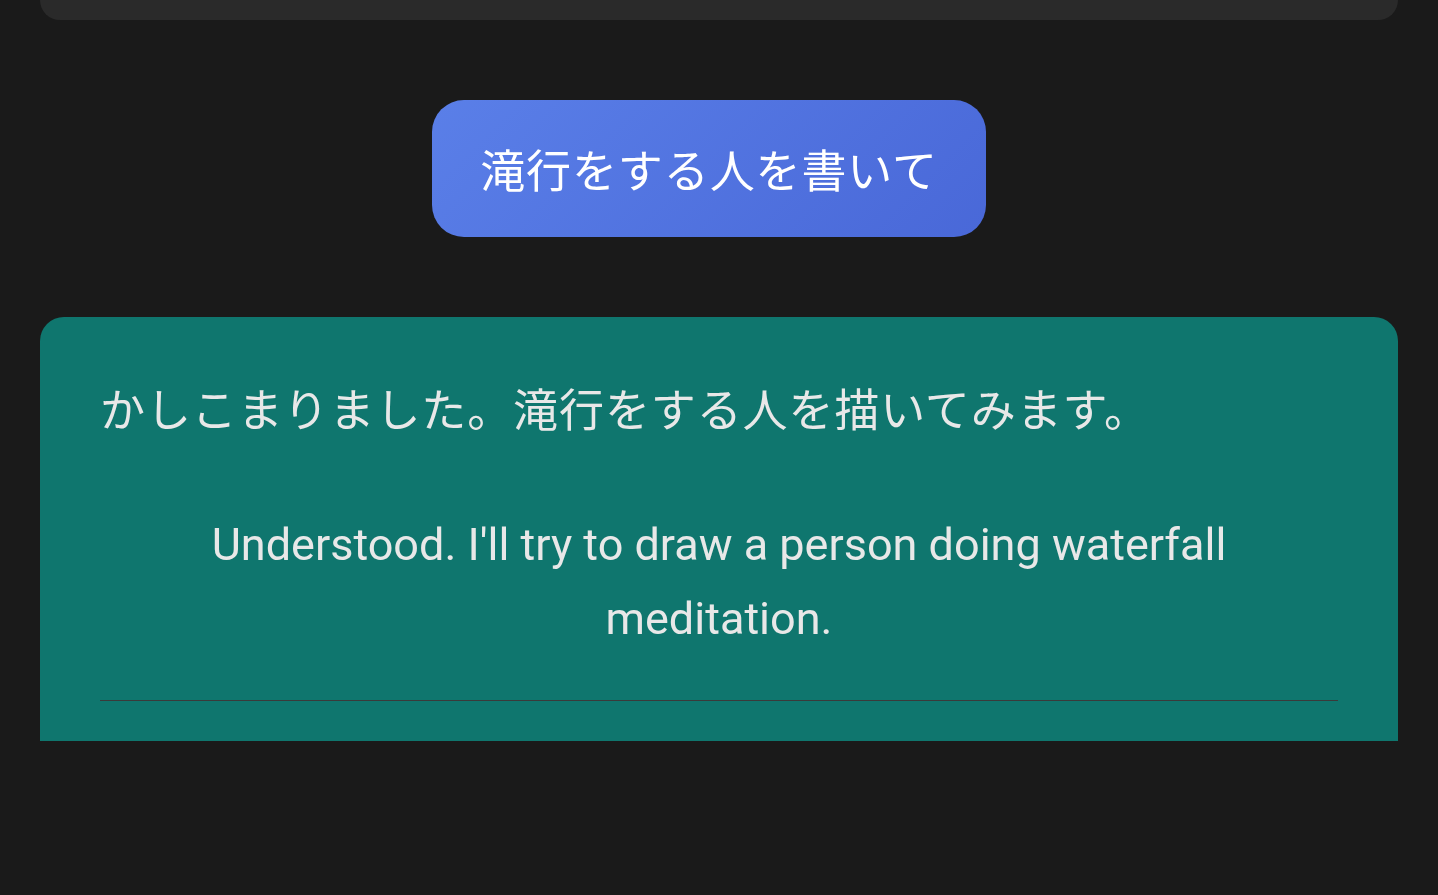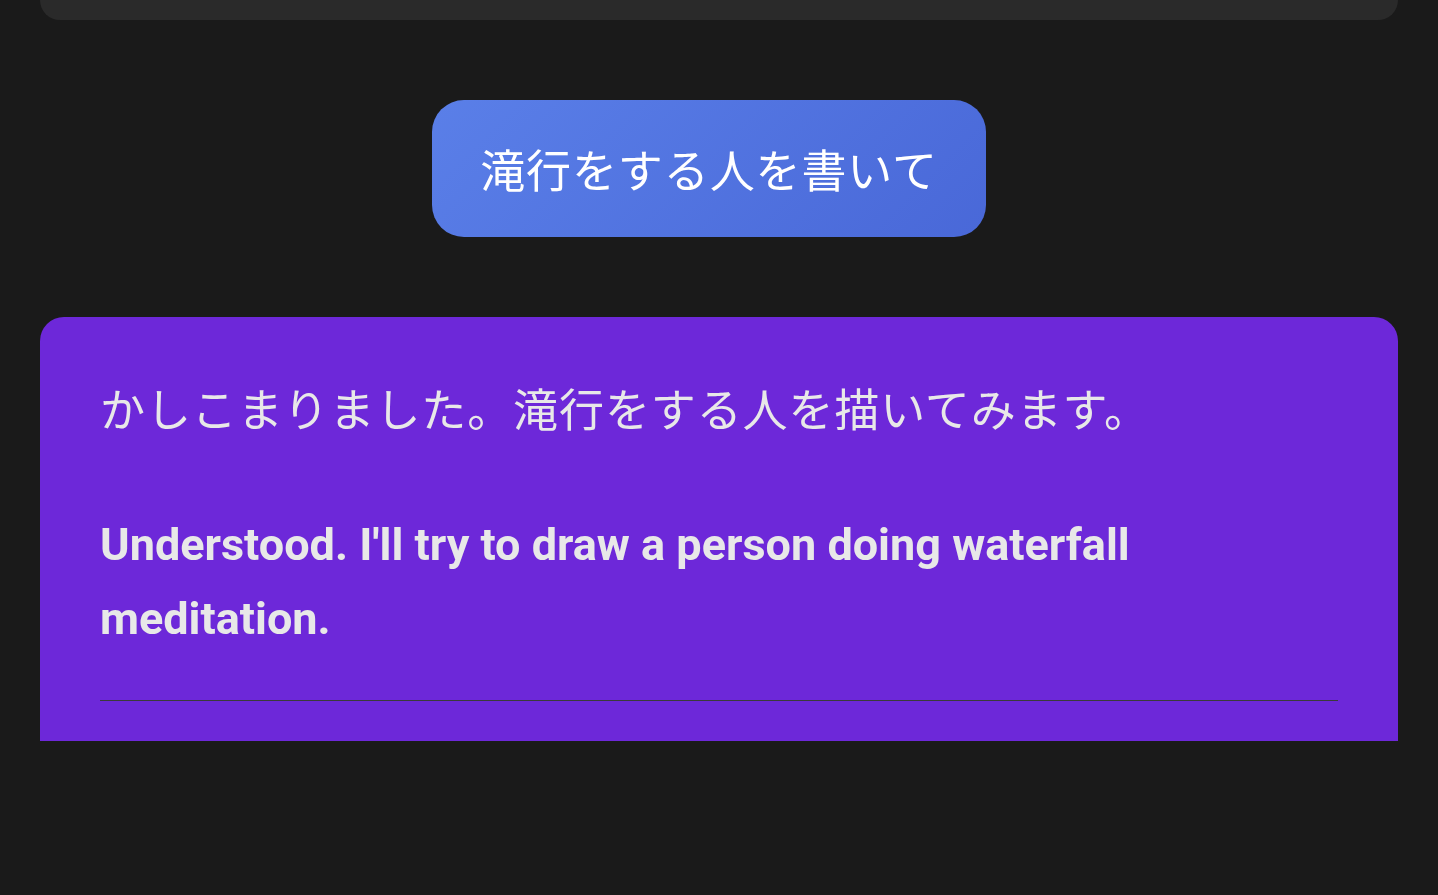--- a/index.html
+++ b/index.html
@@ -37,41 +37,42 @@
       color: #ffffff;
       padding: 36px 48px;
       border-radius: 32px;
       font-size: 45px;
       font-weight: 400;
       letter-spacing: 0.02em;
       max-width: 720px;
     }
     
     .assistant-message {
-      background-color: #6d28d9;
+      background-color: #0f766e;
       border-radius: 24px 24px 0 0;
       padding: 56px 60px 40px 60px;
       margin: 0 0 0 0;
     }
     
     .assistant-text-jp {
       color: #e8e8e8;
       font-size: 45px;
       font-weight: 400;
       line-height: 1.75;
       letter-spacing: 0.02em;
       margin-bottom: 56px;
     }
     
     .assistant-text-en {
       color: #e8e8e8;
       font-size: 45px;
-      font-weight: 700;
+      font-weight: 400;
       line-height: 1.65;
       margin-bottom: 44px;
+      text-align: center;
     }
     
     .divider {
       border: none;
       border-top: 1px solid #3a3a3a;
       margin: 0;
     }
   </style>
 </head>
 <body>

